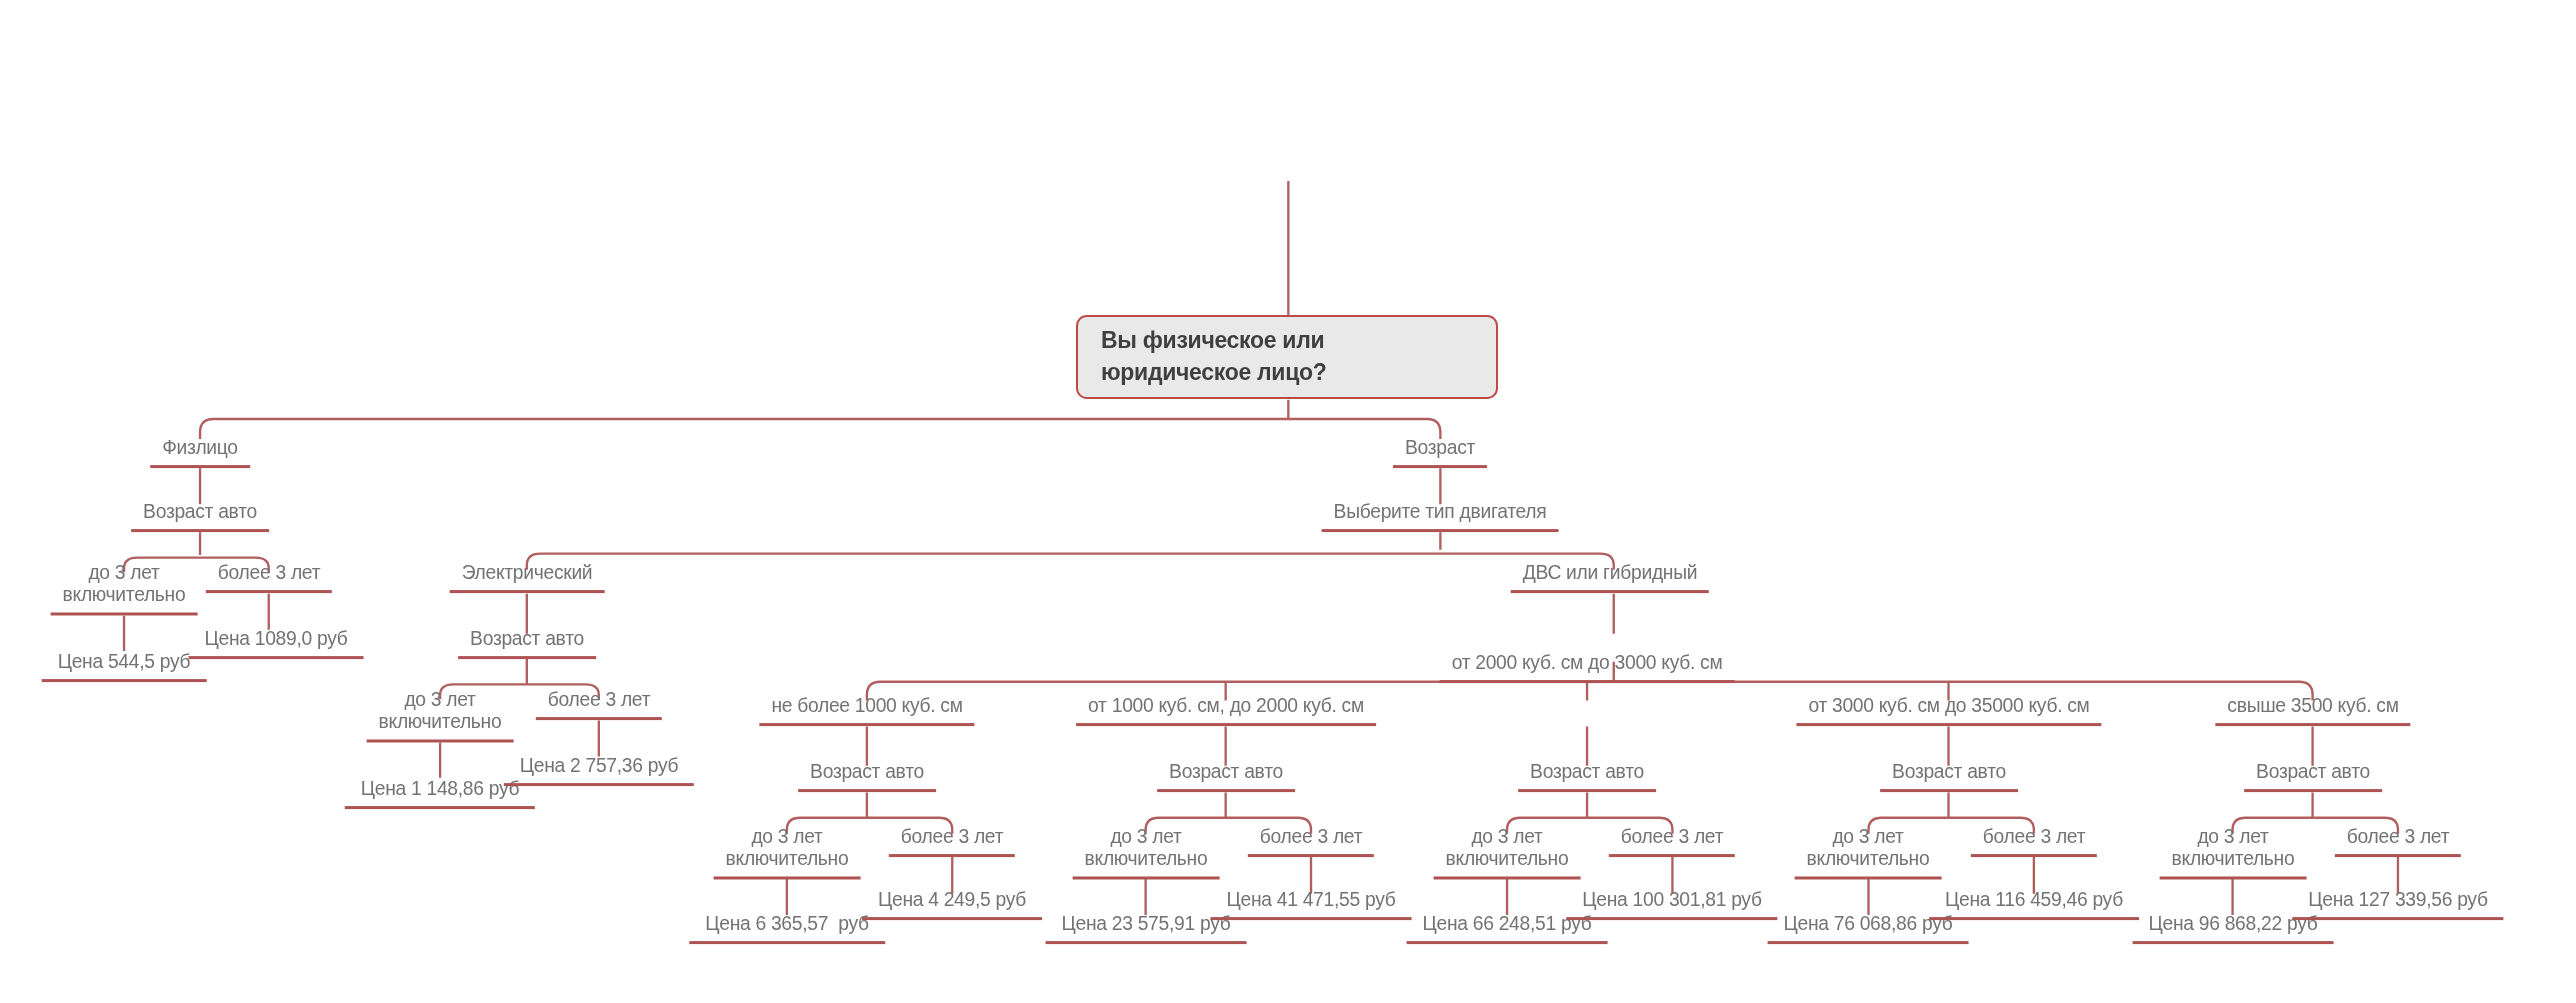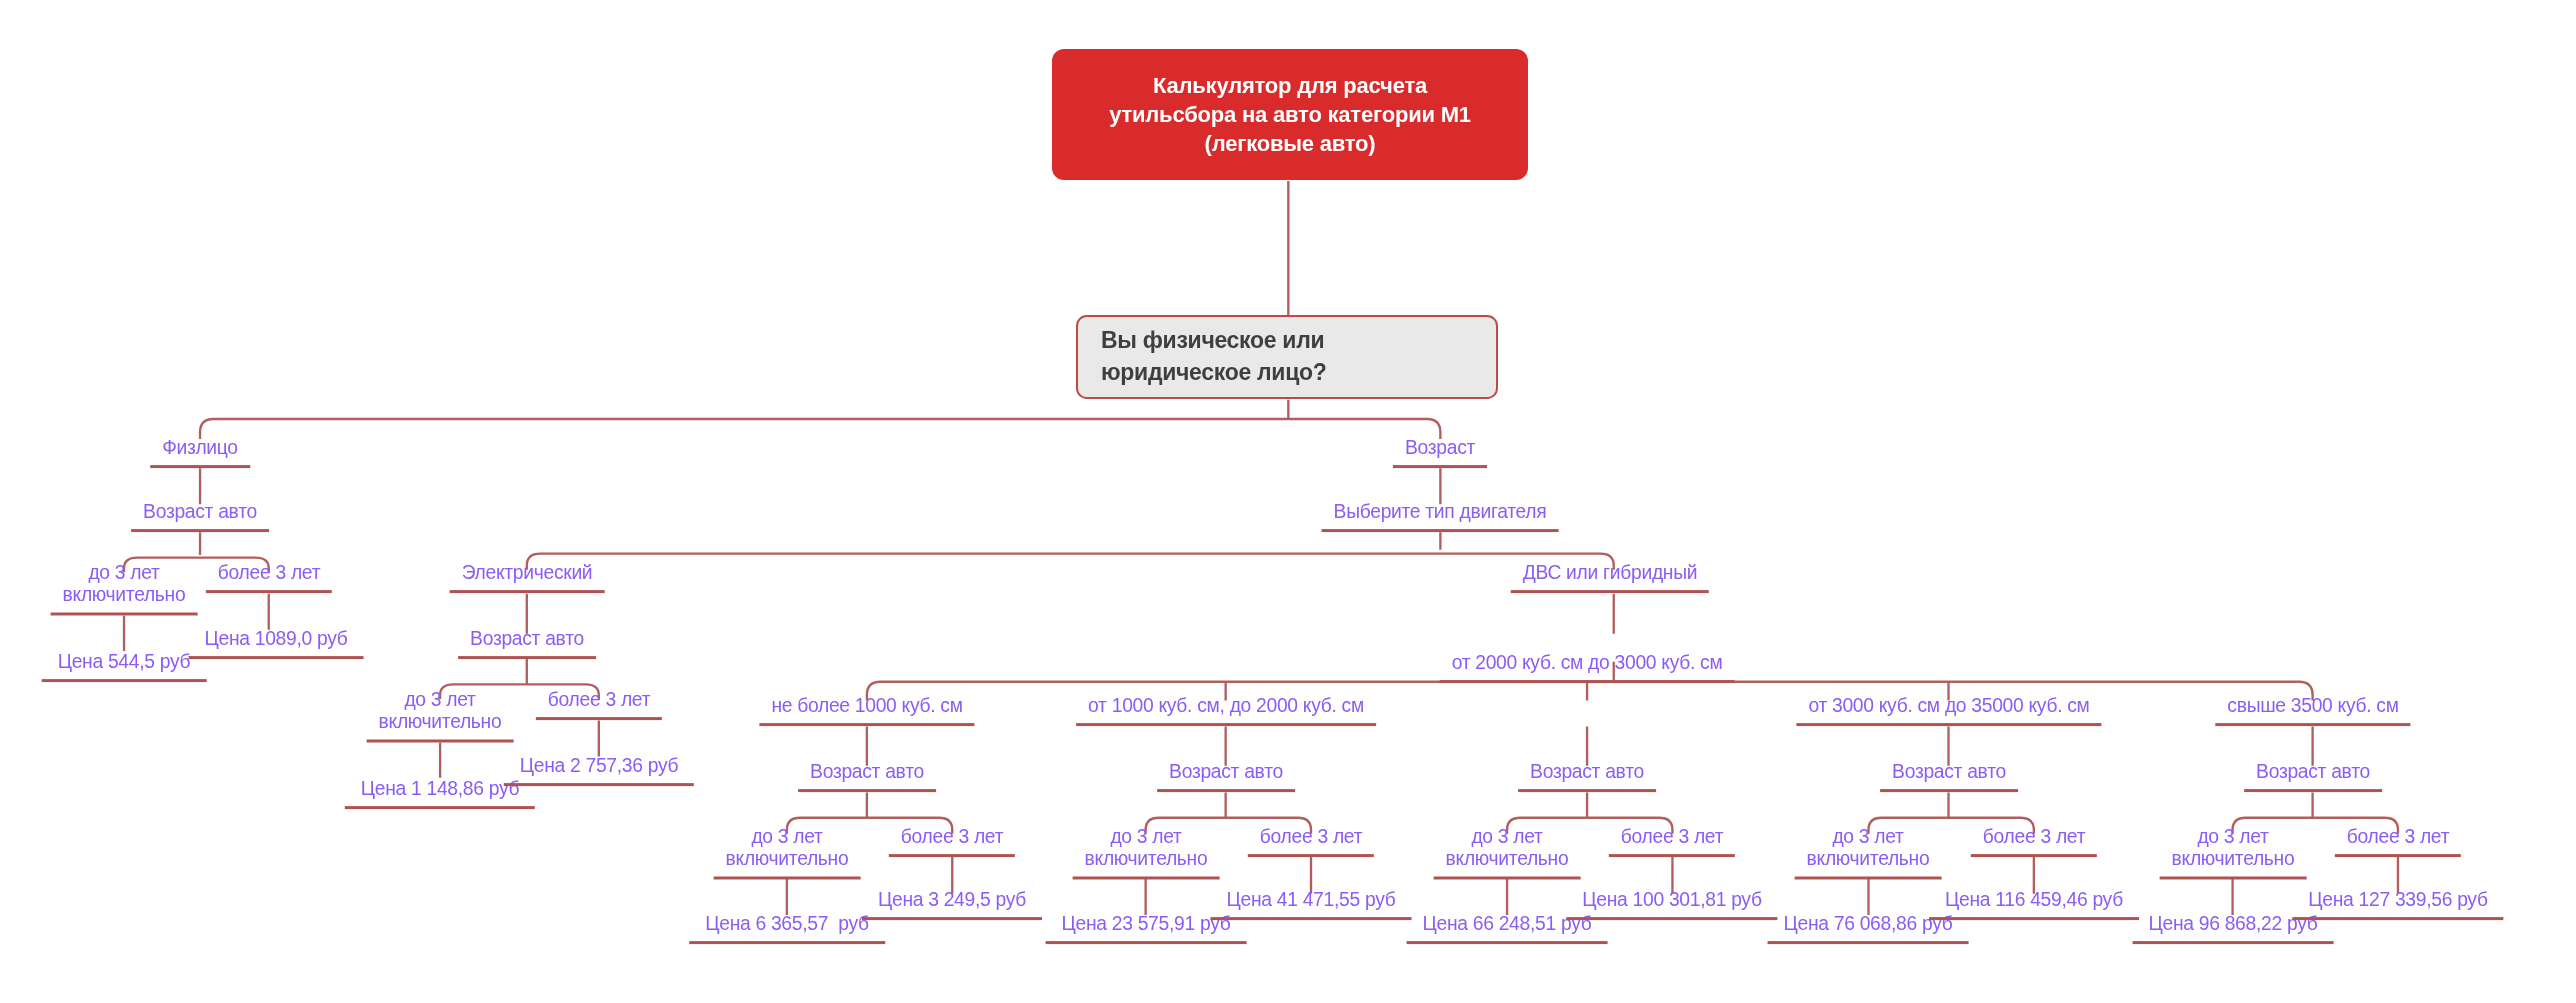--- a/index.html
+++ b/index.html
@@ -29,21 +29,21 @@
   }
   .node {
     position: absolute;
     transform: translate(-50%, -100%);
     width: max-content;
     padding: 1.3px 12px 6px;
     border-bottom: 3.3px solid #af5252;
     font-size: 19.3px;
     line-height: 1.12;
     letter-spacing: -0.3px;
-    color: #8b5cf6;
+    color: #737373;
     text-align: center;
     white-space: pre-wrap;
   }
   .node.price {
     padding: 1.3px 16px 6px;
   }
   .rootbox {
     position: absolute;
     left: 1052px;
     top: 49px;
@@ -129,23 +129,20 @@
       M2260 1250 V1244 Q2260 1226 2280 1226 H2488 Q2508 1226 2508 1244 V1250
       M2260 1318 V1372 M2508 1285 V1340
       M2922 1089 V1148 M2922 1188 V1226
       M2802 1250 V1244 Q2802 1226 2822 1226 H3030 Q3050 1226 3050 1244 V1250
       M2802 1318 V1372 M3050 1285 V1340
       M3468 1089 V1148 M3468 1188 V1226
       M3348 1250 V1244 Q3348 1226 3368 1226 H3576 Q3596 1226 3596 1244 V1250
       M3348 1318 V1372 M3596 1285 V1340"></path>
   </svg>
 
-  <div class="rootbox">
-    <span class="inner">Калькулятор для расчета утильсбора на авто категории М1 (легковые авто)</span>
-  </div>
 
   <div class="qbox">
     <span class="inner">Вы физическое или юридическое лицо?</span>
   </div>
 
   <div class="node" style="left:200px;top:468px">Физлицо</div>
   <div class="node" style="left:200px;top:532px">Возраст авто</div>
   <div class="node" style="left:124px;top:615px">до 3 лет
 включительно</div>
   <div class="node" style="left:269px;top:593px">более 3 лет</div>
@@ -164,21 +161,21 @@
   <div class="node price" style="left:440px;top:809px">Цена 1 148,86 руб</div>
   <div class="node price" style="left:599px;top:786px">Цена 2 757,36 руб</div>
 
 
   <div class="node" style="left:867px;top:726px">не более 1000 куб. см</div>
   <div class="node" style="left:867px;top:792px">Возраст авто</div>
   <div class="node" style="left:787px;top:879px">до 3 лет
 включительно</div>
   <div class="node" style="left:952px;top:857px">более 3 лет</div>
   <div class="node price" style="left:787px;top:944px">Цена 6 365,57  руб</div>
-  <div class="node price" style="left:952px;top:920px">Цена 3 249,5 руб</div>
+  <div class="node price" style="left:952px;top:920px">Цена 4 249,5 руб</div>
 
   <div class="node" style="left:1226px;top:726px">от 1000 куб. см, до 2000 куб. см</div>
   <div class="node" style="left:1226px;top:792px">Возраст авто</div>
   <div class="node" style="left:1146px;top:879px">до 3 лет
 включительно</div>
   <div class="node" style="left:1311px;top:857px">более 3 лет</div>
   <div class="node price" style="left:1146px;top:944px">Цена 23 575,91 руб</div>
   <div class="node price" style="left:1311px;top:920px">Цена 41 471,55 руб</div>
 
   <div class="node" style="left:1587px;top:683px">от 2000 куб. см до 3000 куб. см</div>

